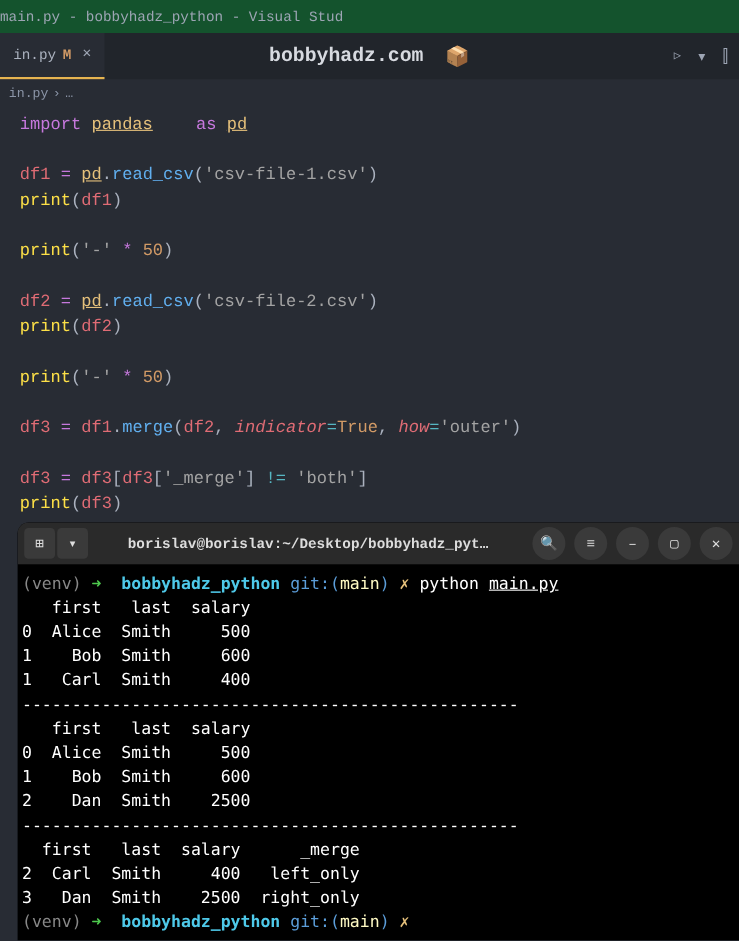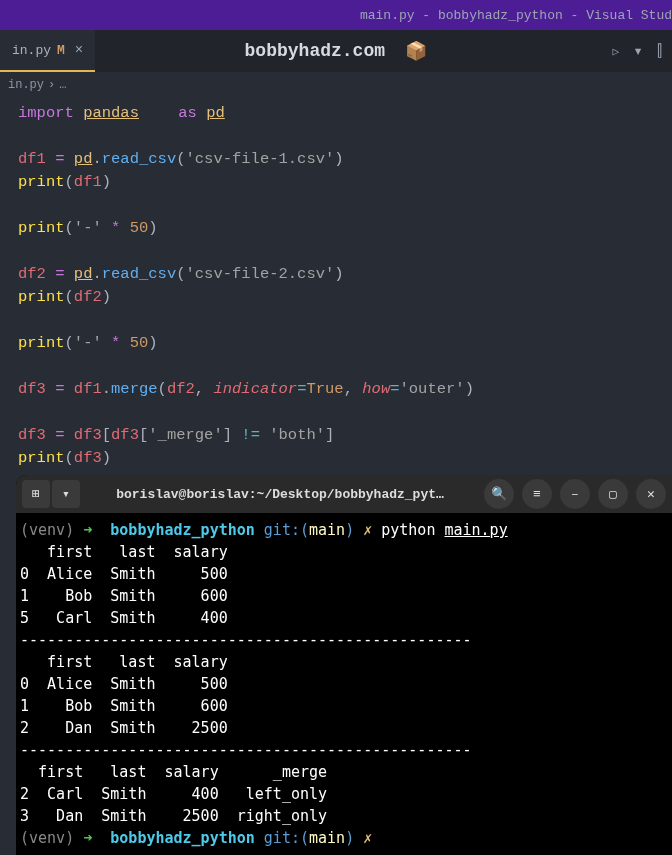--- a/index.html
+++ b/index.html
@@ -7,24 +7,24 @@
       width: 672px;
       height: 855px;
       background: #282c34;
       font-family: 'Consolas', 'Monaco', 'Courier New', monospace;
       color: #abb2bf;
       overflow: hidden;
       position: relative;
     }
     .titlebar {
       height: 30px;
-      background: #4c1d95;
-      display: flex;
-      align-items: center;
-      justify-content: flex-end;
+      background: #14532d;
+      display: flex;
+      align-items: center;
+      justify-content: flex-start;
       font-size: 13px;
       color: #9da5b4;
     }
     .tabbar {
       height: 42px;
       background: #21252b;
       display: flex;
       align-items: center;
       position: relative;
     }
@@ -214,21 +214,21 @@
     <div class="term-ctrl">🔍</div>
     <div class="term-ctrl">≡</div>
     <div class="term-ctrl">–</div>
     <div class="term-ctrl">▢</div>
     <div class="term-ctrl">✕</div>
   </div>
   <div class="term-body"><span class="t-gray">(venv)</span> <span class="t-green">➜</span>  <span class="t-cyan">bobbyhadz_python</span> <span class="t-blue">git:(</span><span class="t-red">main</span><span class="t-blue">)</span> <span class="t-yellow">✗</span> <span>python</span> <span class="t-underline">main.py</span>
 <span>   first   last  salary</span>
 <span>0  Alice  Smith     500</span>
 <span>1    Bob  Smith     600</span>
-<span>5   Carl  Smith     400</span>
+<span>1   Carl  Smith     400</span>
 <span>--------------------------------------------------</span>
 <span>   first   last  salary</span>
 <span>0  Alice  Smith     500</span>
 <span>1    Bob  Smith     600</span>
 <span>2    Dan  Smith    2500</span>
 <span>--------------------------------------------------</span>
 <span>  first   last  salary      _merge</span>
 <span>2  Carl  Smith     400   left_only</span>
 <span>3   Dan  Smith    2500  right_only</span>
 <span class="t-gray">(venv)</span> <span class="t-green">➜</span>  <span class="t-cyan">bobbyhadz_python</span> <span class="t-blue">git:(</span><span class="t-red">main</span><span class="t-blue">)</span> <span class="t-yellow">✗</span></div>

